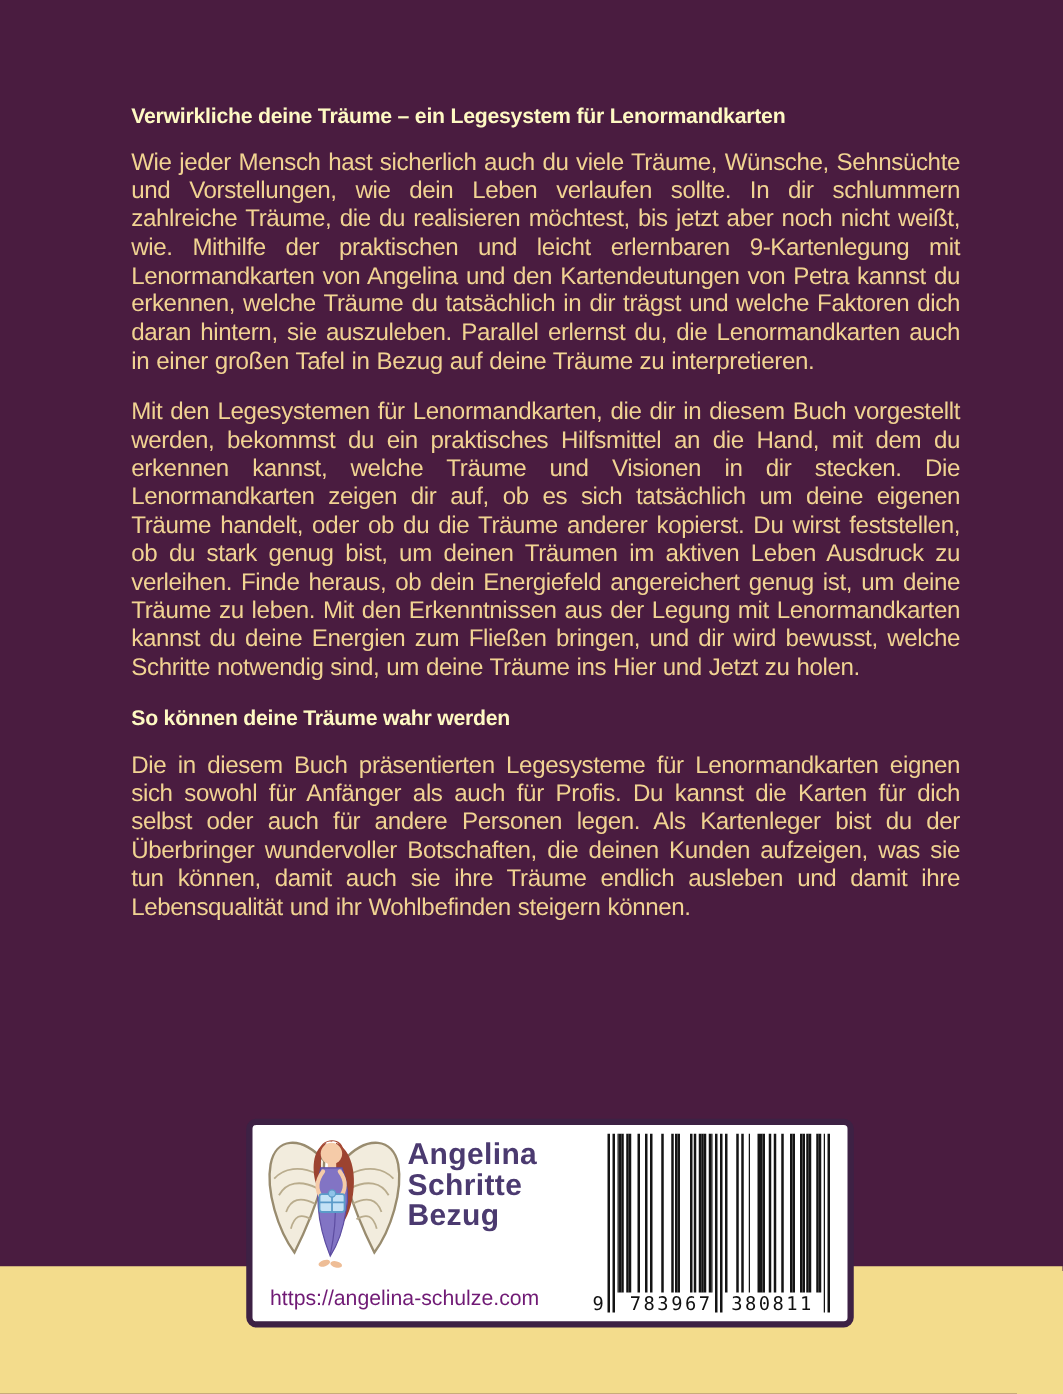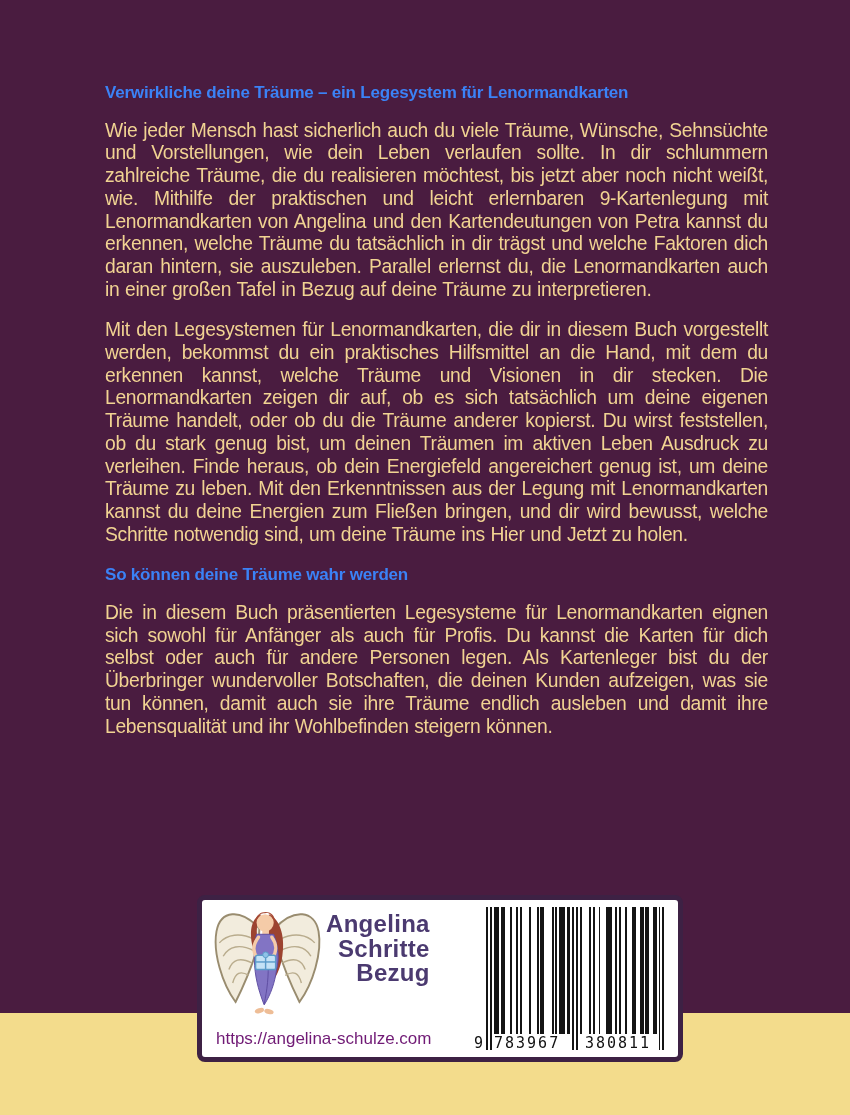--- a/index.html
+++ b/index.html
@@ -11,54 +11,53 @@
   .band{
     position:absolute;left:0;right:0;bottom:0;height:102px;
     background:#F3DC8C;
   }
   .content{
     position:absolute;left:105px;top:82px;width:663px;
     color:#F1D392;
   }
   .section-heading{
     font-size:17px;line-height:22.7px;font-weight:bold;
-    letter-spacing:-0.2px;margin:0 0 15px 0;color:#3b82f6;
+    letter-spacing:-0.2px;margin:0 0 15px 0;color:#fef9c3;
   }
   .section-body{
     font-size:19.3px;line-height:22.7px;margin:0 0 18px 0;
     text-align:justify;letter-spacing:-0.3px;word-spacing:0.5px;
   }
   .pubbox{
     position:absolute;left:197px;top:895px;width:486px;height:167px;
     background:#ffffff;border:5px solid #3D2144;border-radius:8px;
     box-sizing:border-box;
   }
   .angel{position:absolute;left:4px;top:2px;}
   .pubname{
     position:absolute;left:124px;top:12px;
     color:#4B3A70;font-weight:bold;font-size:24px;line-height:24.5px;
     letter-spacing:0.3px;
-    text-align:right;
   }
   .url{
     position:absolute;left:14px;bottom:8px;
     color:#701a75;font-size:17px;
   }
   .barcode{position:absolute;right:14px;top:7px;width:178px;height:145px;}
   .bars{display:flex;height:145px;align-items:flex-start;}
   .bar{flex:1 1 0;height:127px;}
   .bar.black{background:#141414;}
   .bar.guard{height:143px;}
   .digits span{
     position:absolute;bottom:0;
     font-family:"DejaVu Sans Mono", monospace;
     font-size:15px;color:#111;
   }
   .d0{left:-12px;}
-  .d1{left:8px;width:76px;text-align:left;letter-spacing:2px;}
+  .d1{left:8px;width:76px;text-align:right;letter-spacing:2px;}
   .d2{left:94px;width:76px;text-align:center;letter-spacing:2px;}
 </style>
 </head>
 <body>
 
 <div class="band"></div>
 
 <main class="content">
   <section>
     <h2 class="section-heading">Verwirkliche deine Träume – ein Legesystem für Lenormandkarten</h2>

